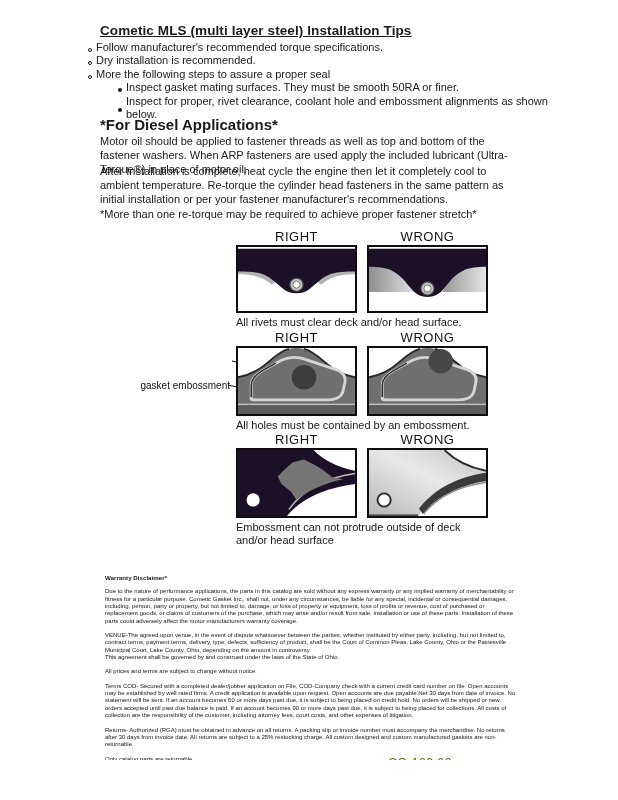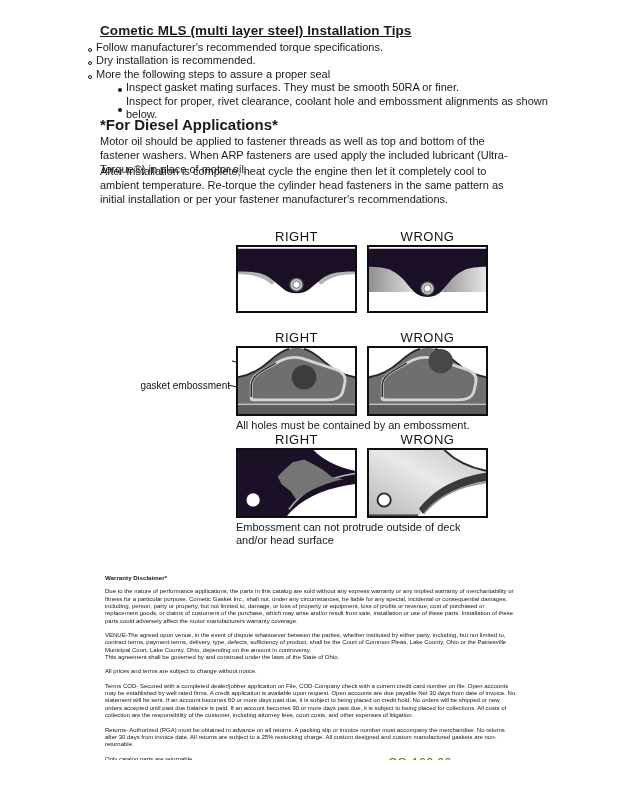--- a/index.html
+++ b/index.html
@@ -70,20 +70,21 @@
     </div>
     <div class="b-row sub">
       <span class="s-dot"></span>
       <span>Inspect for proper, rivet clearance, coolant hole and embossment alignments as shown below.</span>
     </div>
   </div>
 
   <div class="abs sec-head" style="left:100px; top:116px;">*For Diesel Applications*</div>
   <div class="abs para" style="left:100px; top:134px;">Motor oil should be applied to fastener threads as well as top and bottom of the fastener washers. When ARP fasteners are used apply the included lubricant (Ultra-Torque®) in place of motor oil.</div>
   <div class="abs para" style="left:100px; top:164px;">After Installation is complete, heat cycle the engine then let it completely cool to ambient temperature. Re-torque the cylinder head fasteners in the same pattern as initial installation or per your fastener manufacturer's recommendations.</div>
+  <div class="abs para" style="left:100px; top:207px;">*More than one re-torque may be required to achieve proper fastener stretch*</div>
 
   <div class="abs dg-row" style="top:229px;">
     <div class="dg-heads">
       <span>RIGHT</span>
       <span>WRONG</span>
     </div>
     <div class="dg-panels">
       <div class="panel">
         <svg width="117" height="64" viewBox="0 0 124 64">
           <rect width="124" height="64" fill="#ffffff"></rect>
@@ -110,20 +111,21 @@
           <path d="M0,18 C18,18 26,23 36,32 C41,37 44,42 47,46 L0,46 Z" fill="url(#g1l)"></path>
           <path d="M124,18 C106,18 98,23 88,32 C83,37 80,42 77,46 L124,46 Z" fill="url(#g1r)"></path>
           <rect x="0" y="46" width="124" height="18" fill="#ffffff"></rect>
           <path d="M0,0 H124 V19 C104,19 97,23 87,33 C79,42 75,51 62,51 C49,51 45,42 37,33 C27,23 20,19 0,19 Z" fill="#1b1026"></path>
           <circle cx="62" cy="42" r="7" fill="#c4c4c4" stroke="#4a4a4a" stroke-width="1.3"></circle>
           <circle cx="62" cy="42" r="3.8" fill="#ffffff" stroke="#6f6f6f" stroke-width="1"></circle>
           <rect x="58" y="44.5" width="8" height="2" fill="#9a9a9a"></rect>
         </svg>
       </div>
     </div>
+    <div class="dg-caption">All rivets must clear deck and/or head surface.</div>
   </div>
 
   <div class="abs callout" style="left:118px; top:380px;">
     <div>gasket embossment</div>
   </div>
   <svg class="abs" style="left:226px; top:350px;" width="82" height="55">
     <line x1="6" y1="11" x2="72" y2="27" stroke="#111" stroke-width="1"></line>
     <polygon points="72,27 65,26.2 66.8,22.6" fill="#111"></polygon>
     <line x1="2" y1="35" x2="38" y2="43" stroke="#111" stroke-width="1"></line>
   </svg>

